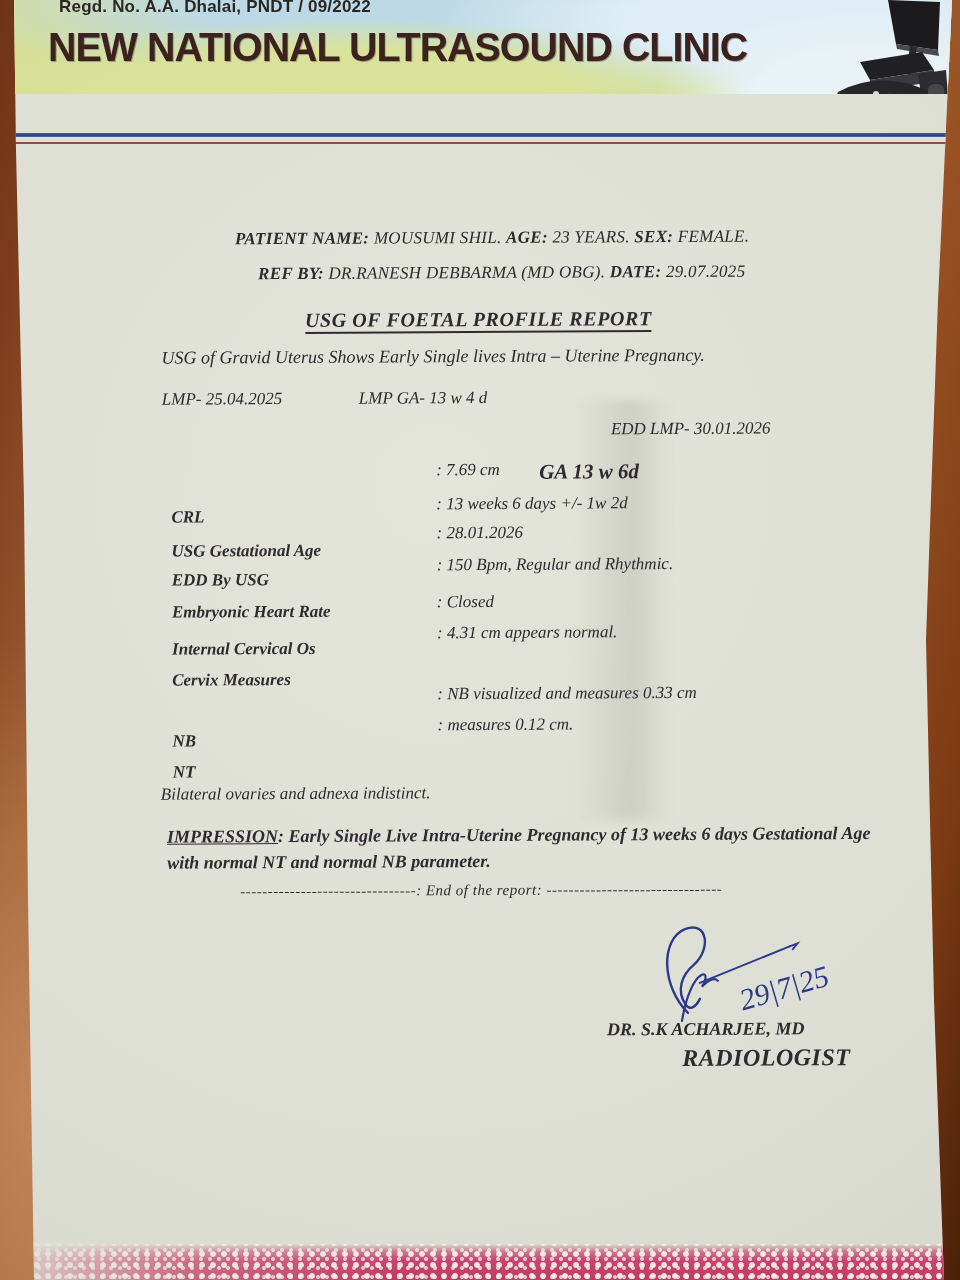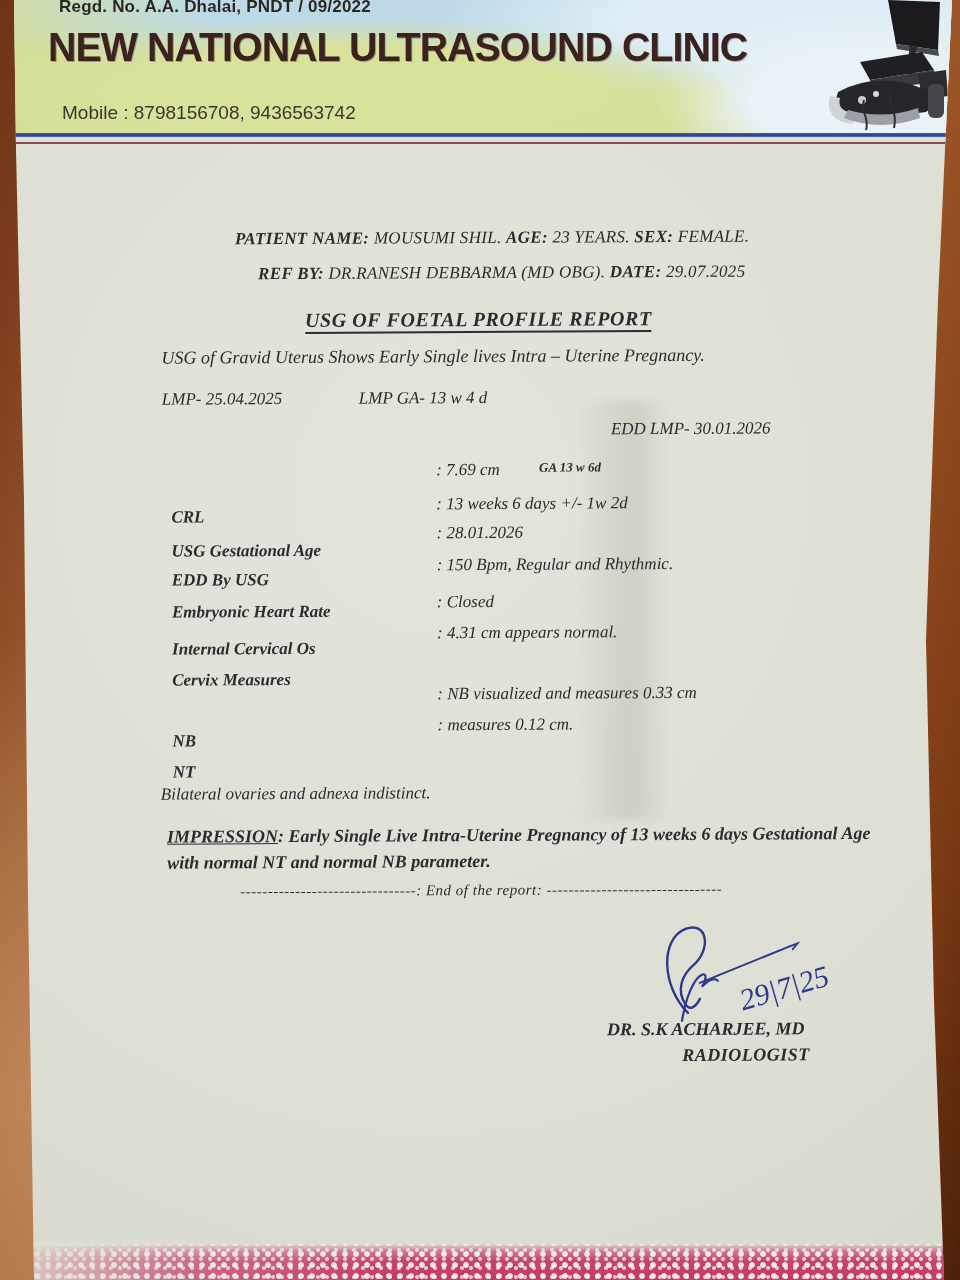--- a/index.html
+++ b/index.html
@@ -20,21 +20,21 @@
     background:radial-gradient(120% 95% at 45% 38%, #e4e5da 0%, #dedfd4 55%, #d4d6ca 92%, #cccec2 100%);
     clip-path:polygon(14px 0px, 952px 0px, 938px 300px, 926px 640px, 934px 1000px, 944px 1280px, 34px 1280px, 28px 900px, 24px 500px, 16px 150px);
   }
   .crease{
     position:absolute;left:575px;top:400px;width:95px;height:420px;
     background:linear-gradient(to right, rgba(110,112,100,0) 0%, rgba(110,112,100,.12) 45%, rgba(110,112,100,.16) 60%, rgba(110,112,100,0) 100%);
     filter:blur(4px);
   }
   
   .letterhead{
-    position:absolute;left:14px;top:0;width:938px;height:133px;overflow:hidden;
+    position:absolute;left:14px;top:0;width:938px;height:94px;overflow:hidden;
     background:#d6df98;
   }
   .wave1{position:absolute;left:-60px;top:-90px;width:1100px;height:190px;border-radius:50%;
     background:radial-gradient(closest-side, #bcd9ea 55%, rgba(188,217,234,0) 100%);opacity:.95;}
   .wave2{position:absolute;left:420px;top:-60px;width:700px;height:160px;border-radius:50%;
     background:radial-gradient(closest-side, #dfeef6 45%, rgba(223,238,246,0) 100%);}
   .wave3{position:absolute;left:640px;top:10px;width:420px;height:180px;border-radius:50%;
     background:radial-gradient(closest-side, #e8f2f7 55%, rgba(232,242,247,0) 100%);}
   .wave4{position:absolute;left:-40px;top:18px;width:760px;height:150px;border-radius:50%;
     background:radial-gradient(closest-side, #d9e29b 60%, rgba(217,226,155,0) 100%);}
@@ -72,31 +72,31 @@
   .title-line span{
     font-weight:bold;font-size:20px;letter-spacing:.6px;
     border-bottom:2px solid #2e2a30;padding-bottom:1px;
   }
   .summary-line{left:163px;top:346px;font-size:18px;}
   .lmp{left:163px;top:388px;}
   .lmp-ga{left:360px;top:388px;}
   .edd-lmp{left:612px;top:388px;margin-top:32px;}
   .mrow-label{position:absolute;left:172px;font-weight:bold;font-style:italic;font-size:17px;white-space:nowrap;margin-top:46px;}
   .mrow-value{position:absolute;left:437px;font-style:italic;font-size:17px;white-space:nowrap;}
-  .ga-extra{position:absolute;left:540px;font-weight:bold;font-style:italic;font-size:13px;white-space:nowrap;}
+  .ga-extra{position:absolute;left:540px;font-weight:bold;font-style:italic;font-size:21px;white-space:nowrap;}
   .note-line{left:160px;top:783px;}
   .impression{
     position:absolute;left:166px;top:822px;width:730px;
     font-style:italic;font-weight:bold;font-size:18px;line-height:1.45;
   }
   .impression .imp-label{text-decoration:underline;}
   .end-line{left:0;top:882px;width:960px;text-align:center;font-size:15px;letter-spacing:.5px;}
   .sig{position:absolute;left:640px;top:918px;width:250px;height:110px;}
   .doctor{left:605px;top:1020px;font-weight:bold;font-size:18px;}
-  .designation{left:680px;top:1046px;font-weight:bold;font-size:18px;letter-spacing:.5px;}
+  .designation{left:680px;top:1046px;font-weight:bold;font-size:24px;letter-spacing:.5px;}
   
   .bottom-band{
     position:absolute;left:22px;right:12px;bottom:0;height:36px;
     background-image:
       radial-gradient(circle at 4px 4px, rgba(240,240,235,.95) 2.4px, rgba(240,240,235,0) 3.4px),
       radial-gradient(circle at 4px 4px, rgba(240,240,235,.75) 1.6px, rgba(240,240,235,0) 2.4px),
       linear-gradient(to top, #c23a66 0%, #c64570 55%, rgba(198,69,112,.65) 80%, rgba(198,69,112,0) 100%);
     background-size:11px 11px, 9px 9px, 100% 100%;
     background-position:0 6px, 4px 2px, 0 0;
   }

